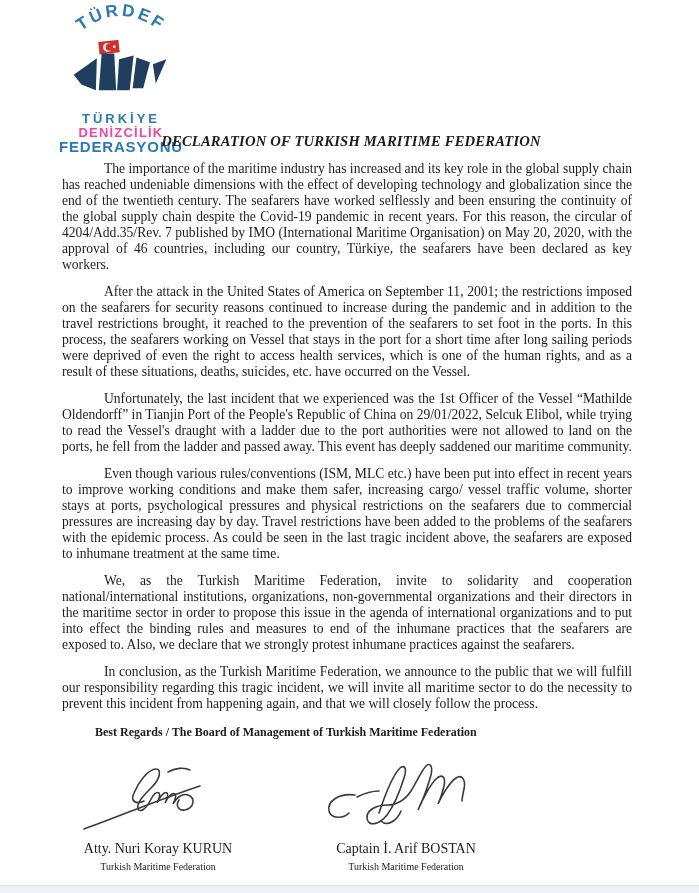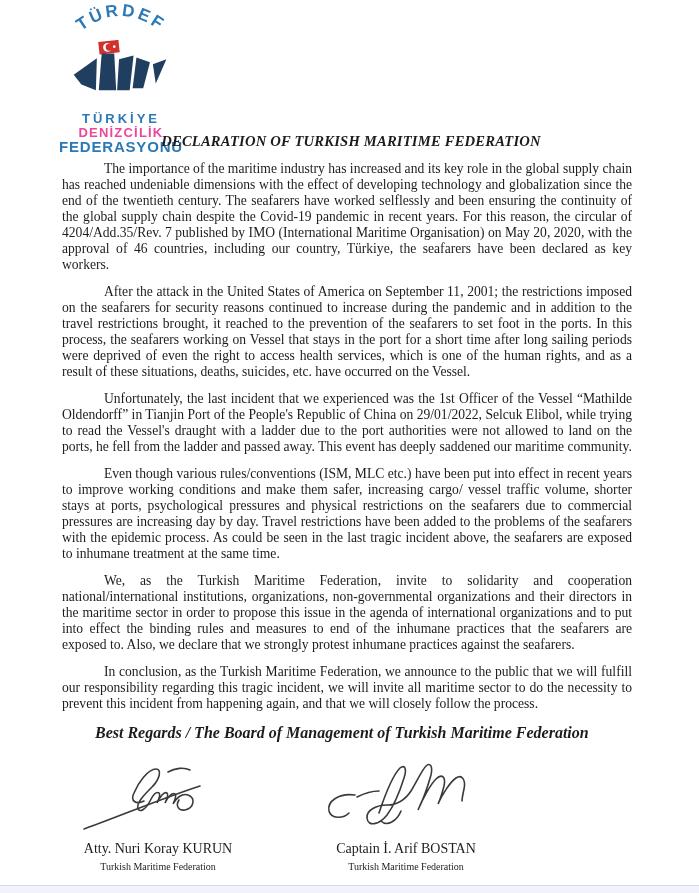--- a/index.html
+++ b/index.html
@@ -38,22 +38,22 @@
   .para {
     margin:0 8px 11px 0;
     text-align:justify;
     text-indent:42px;
     font-size:13.6px;
     line-height:16px;
   }
   .closing {
     margin:12px 0 0 0;
     text-indent:33px;
-    font-weight:bold; font-style:italic;
-    font-size:16px;
+    font-weight:bold; 
+    font-size:12px;
     line-height:17px;
   }
 
   
   .sig-row {
     position:absolute; left:0; top:752px; width:564px;
     display:flex; 
     padding:0 34px; box-sizing:border-box;
   }
   .sig-col { width:270px; text-align:center; }

